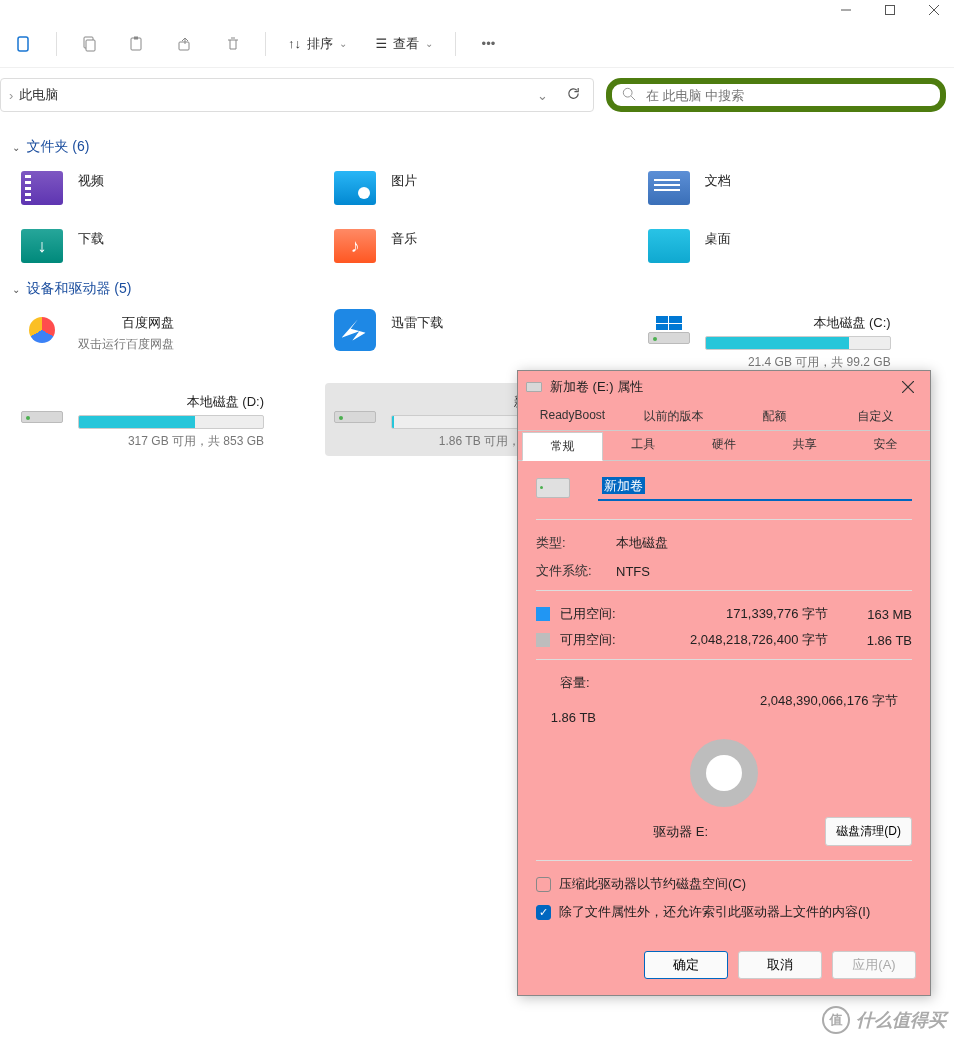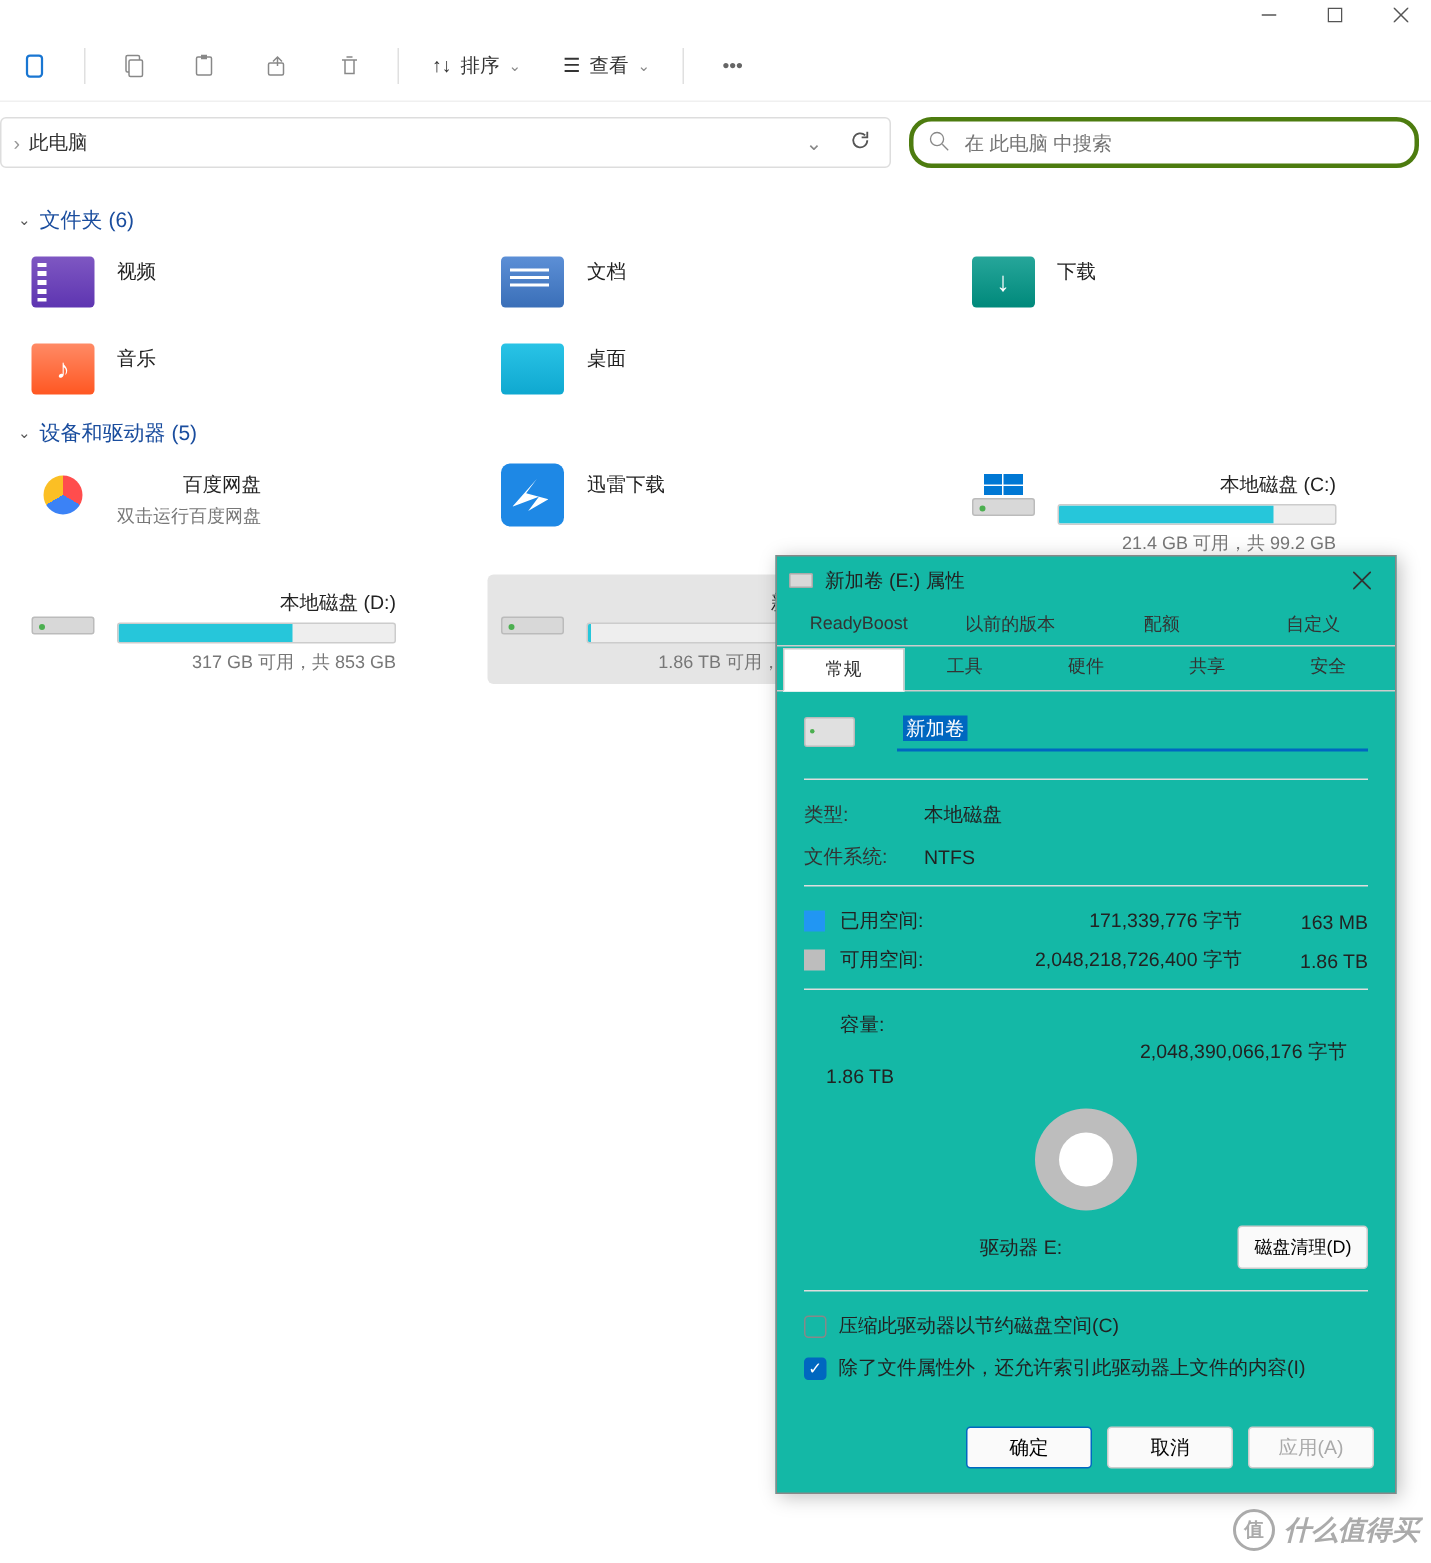--- a/index.html
+++ b/index.html
@@ -19,21 +19,21 @@
 .tb-dd .chev { color: #888; font-size: 10px; }
 
 
 .addr-row { display: flex; gap: 12px; padding: 10px 8px 10px 0; align-items: center; }
 .breadcrumb { flex: 1; height: 34px; border: 1px solid #ddd; border-radius: 4px; display: flex; align-items: center; padding: 0 8px; gap: 6px; }
 .breadcrumb .crumb { color: #333; font-family: Liberation Mono, monospace; }
 .breadcrumb .sep { color: #999; }
 .breadcrumb .spacer { flex: 1; }
 .breadcrumb .ddchev { color: #888; margin-right: 8px; }
 .breadcrumb .refresh { color: #555; padding: 0 4px; }
-.search { width: 340px; height: 34px; border: 3px solid #4d7c0f; border-radius: 15px; display: flex; align-items: center; padding: 0 10px; gap: 10px; color: #888; }
+.search { width: 340px; height: 34px; border: 6px solid #4d7c0f; border-radius: 15px; display: flex; align-items: center; padding: 0 10px; gap: 10px; color: #888; }
 .search input { border: none; outline: none; flex: 1; font-size: 13px; color: #333; }
 
 
 .content { padding: 8px 12px; }
 .section-hdr { display: flex; align-items: center; gap: 6px; color: #1a4d9e; font-size: 14px; margin: 8px 0 6px; }
 .section-hdr .tri { font-size: 10px; color: #555; }
 .grid { display: grid; grid-template-columns: repeat(3, 1fr); gap: 6px 10px; }
 .tile { display: flex; align-items: flex-start; gap: 12px; padding: 6px; border-radius: 4px; text-align: right; }
 .tile.selected { background: #e5e5e5; }
 .tile .ico { width: 48px; height: 40px; display: flex; align-items: center; justify-content: center; flex-shrink: 0; }
@@ -62,21 +62,21 @@
 .drive-ico { width: 42px; height: 28px; position: relative; }
 .drive-body { position:absolute; left:0; right:0; bottom:0; height:12px; background:#d8d8d8; border-radius:2px; border:1px solid #bbb; }
 .drive-body::after { content:""; position:absolute; left:4px; top:4px; width:4px; height:4px; background:#4caf50; border-radius:50%; }
 .drive-win { position:absolute; left:8px; top:0; width:26px; height:14px; display:grid; grid-template-columns:1fr 1fr; grid-template-rows:1fr 1fr; gap:1px; }
 .drive-win span { background:#0078d4; }
 
 .usage { width: 186px; height: 14px; background:#eee; border:1px solid #ccc; border-radius:2px; margin:4px 0 2px; overflow:hidden; }
 .usage .bar { height:100%; background:#26c6da; }
 
 
-.dialog { position: absolute; left: 517px; top: 370px; width: 414px; background:#14b8a6; border:1px solid #888; box-shadow: 2px 2px 12px rgba(0,0,0,0.25); }
+.dialog { position: absolute; left: 517px; top: 370px; width: 414px; background:#fca5a5; border:1px solid #888; box-shadow: 2px 2px 12px rgba(0,0,0,0.25); }
 .dlg-title { height: 32px; display:flex; align-items:center; padding:0 8px; gap:8px; }
 .dlg-title .dico { width:16px; height:10px; background:#d8d8d8; border:1px solid #aaa; border-radius:1px; }
 .dlg-title .ttxt { flex:1; font-size:13px; }
 .dlg-title .close { width:28px; height:28px; display:flex; align-items:center; justify-content:center; }
 .tabs { display:flex; flex-wrap:wrap; border-bottom:1px solid #ccc; padding:0 4px; }
 .tab { padding:5px 0; font-size:12px; text-align:center; color:#333; }
 .tabs-row1 .tab { width: 25%; }
 .tabs-row2 .tab { width: 20%; }
 .tab.active { border:1px solid #ccc; border-bottom:1px solid #fff; background:#fff; position:relative; top:1px; }
 .dlg-body { padding: 14px 18px 10px; }
@@ -211,20 +211,26 @@
 
   <div class="grid">
     <div class="tile">
         <div class="ico">
           <div class="folder-ico f-video"></div>
         </div>
         <div class="lbl">视频</div>
       </div>
     <div class="tile">
         <div class="ico">
+          <div class="folder-ico f-image"></div>
+        </div>
+        <div class="lbl">图片</div>
+      </div>
+    <div class="tile">
+        <div class="ico">
           <div class="folder-ico f-doc"></div>
         </div>
         <div class="lbl">文档</div>
       </div>
     <div class="tile">
         <div class="ico">
           <div class="folder-ico f-download"></div>
         </div>
         <div class="lbl">下载</div>
       </div>

